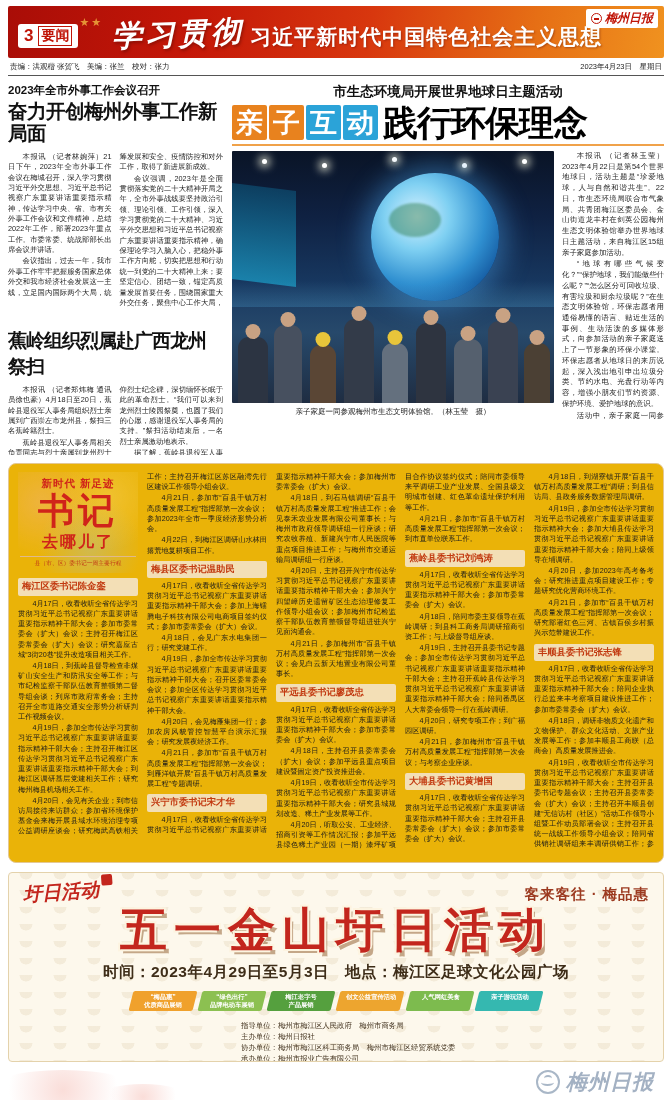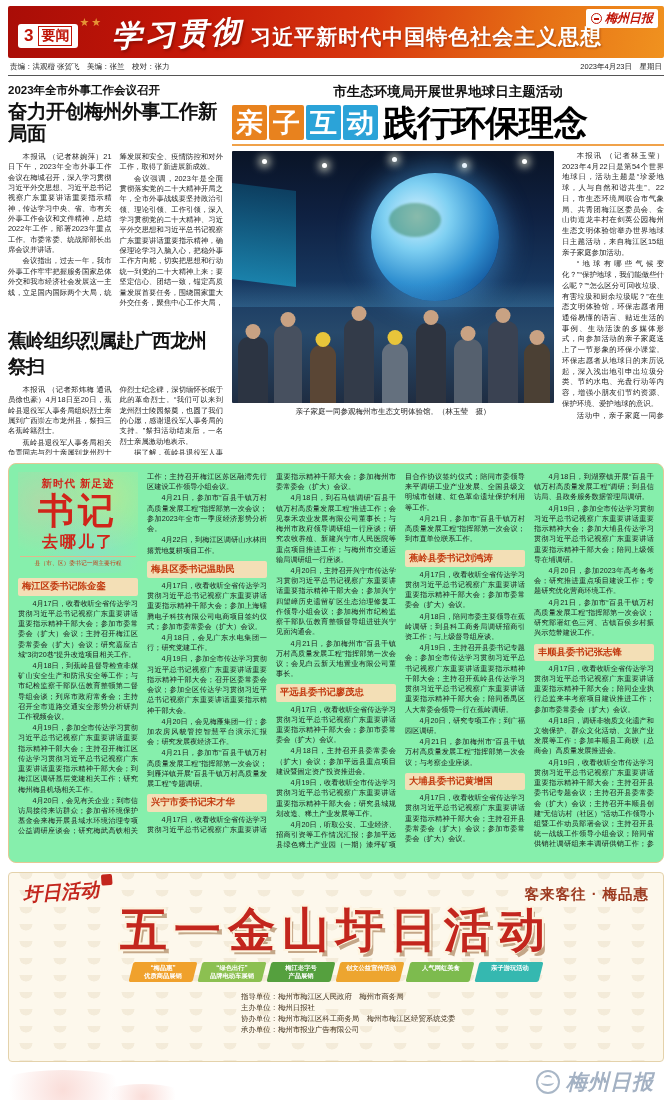--- a/index.html
+++ b/index.html
@@ -73,21 +73,21 @@
   .pp:nth-child(5)::before{ background:#e8c53a; }
   .pp:nth-child(6){ left:184px; width:30px; height:80px; background:#2e3440; }
   .pp:nth-child(7){ left:222px; width:28px; height:64px; background:#55606e; }
   .pp:nth-child(8){ left:256px; width:30px; height:82px; background:#3a4252; }
   .pp:nth-child(9){ left:292px; width:26px; height:60px; background:#4b4034; }
   .captionrow { display:flex; justify-content:center; font-size:7.5px; color:#222; padding-top:4px; }
   .sidebody { flex:1; font-size:7.4px; line-height:1.45; text-align:justify; overflow:hidden; height:268px; color:#1c1c1c; }
 
   
   .secsection { margin-top:8px; border:1.5px solid #e4c astromia; }
-  .secsection { margin-top:8px; border:1.5px solid #e4c894; border-radius:8px; background:#86efac; padding:8px 9px;
+  .secsection { margin-top:8px; border:1.5px solid #e4c894; border-radius:8px; background:#eab308; padding:8px 9px;
     height:400px; overflow:hidden; }
   .seccols { column-count:5; column-gap:9px; column-fill:auto; height:100%; font-size:7.2px; line-height:1.42; text-align:justify; color:#1a1a1a; }
   .seclogo { text-align:center; padding:4px 2px 6px 2px; margin-bottom:4px;
     background:
       radial-gradient(circle at 20% 30%, rgba(246,180,160,.35), transparent 45%),
       radial-gradient(circle at 75% 25%, rgba(250,220,120,.35), transparent 45%),
       radial-gradient(circle at 60% 75%, rgba(150,200,240,.3), transparent 50%);
   }
   .seclogo .lt1 { color:#d0241a; font-weight:900; font-size:10.5px; letter-spacing:1px; }
   .seclogo .lt2 { color:#d0241a; font-weight:900; font-size:36px; font-family:"DejaVu Serif", serif; line-height:1.1; letter-spacing:4px; }
@@ -310,20 +310,21 @@
 
   <div class="ad">
     <div class="adtop">
       <div class="adlogo">
         <span>圩日活动</span>
         <span class="seal"></span>
       </div>
       <div class="adtag">客来客往 · 梅品惠</div>
     </div>
     <div class="adtitle">五一金山圩日活动</div>
+    <div class="adtime">时间：2023年4月29日至5月3日　地点：梅江区足球文化公园广场</div>
     <div class="adtags">
 
     <div class="adtagitem" style="background: rgb(240, 161, 44);">
           <span class="inner"><span>“梅品惠”</span><br><span>优质商品展销</span></span>
         </div>
         <div class="adtagitem" style="background: rgb(140, 192, 81);">
           <span class="inner"><span>“绿色出行”</span><br><span>品牌电动车展销</span></span>
         </div>
         <div class="adtagitem" style="background: rgb(85, 160, 62);">
           <span class="inner"><span>梅江老字号</span><br><span>产品展销</span></span>

